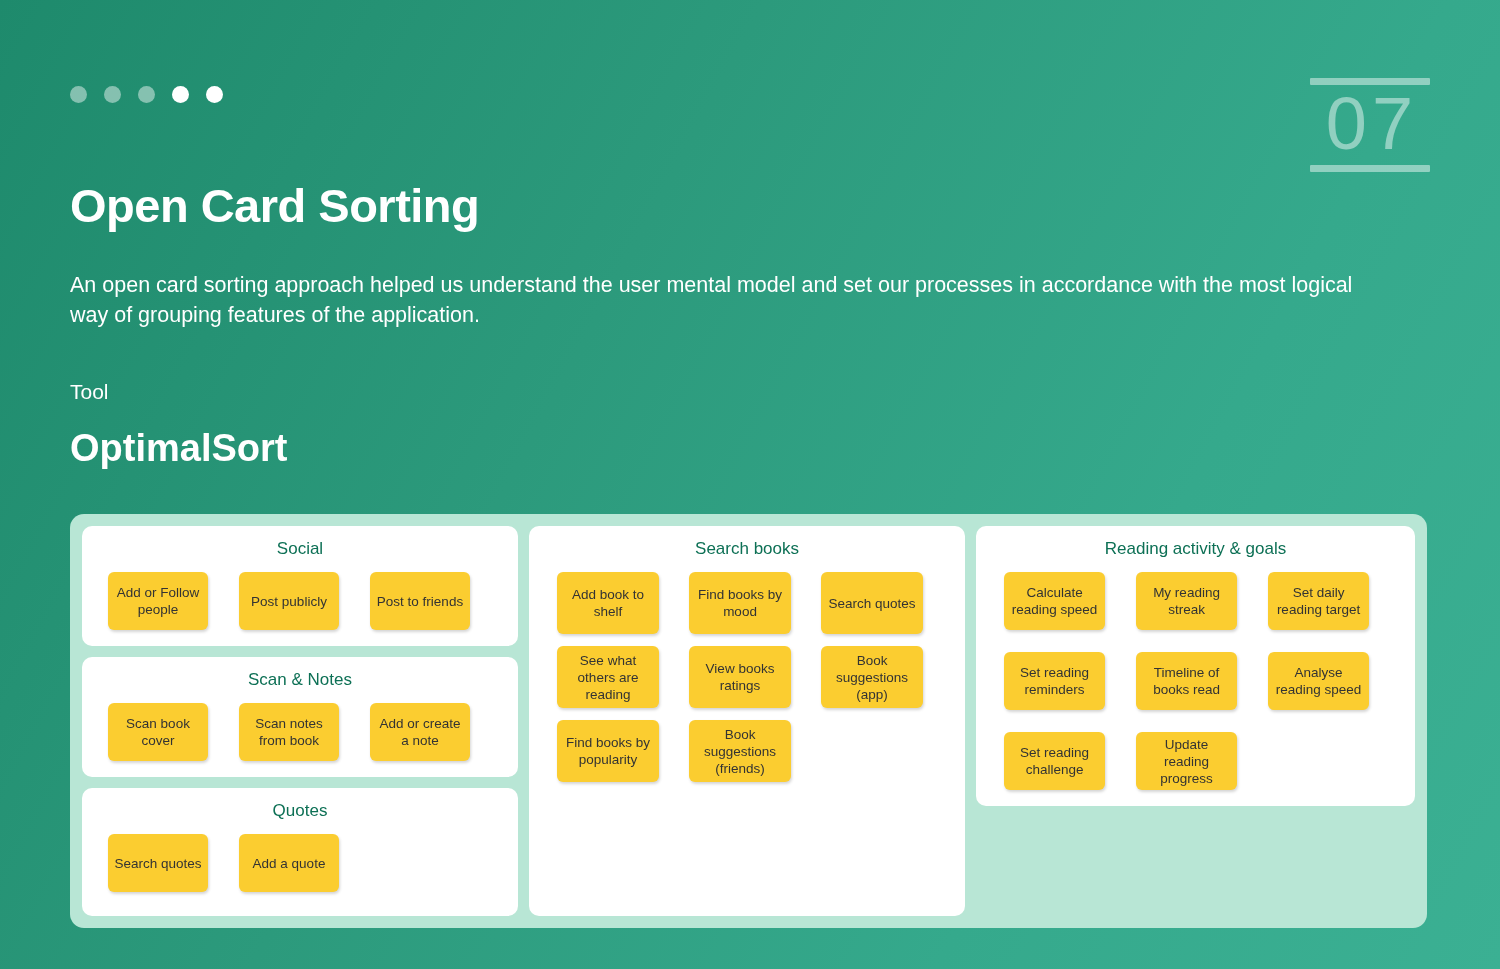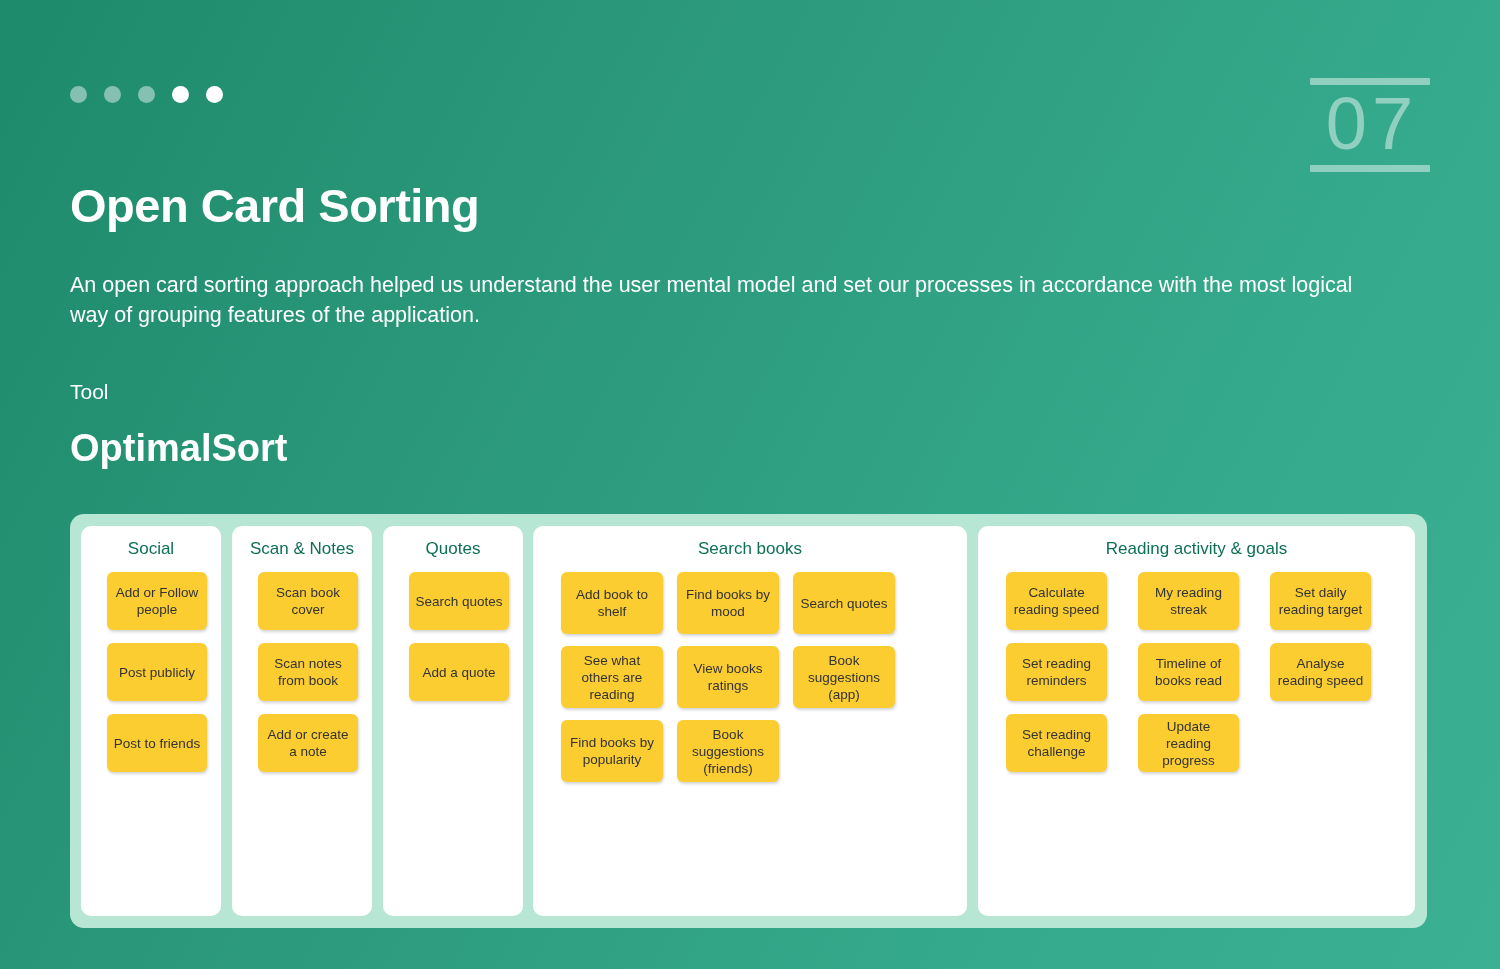--- a/index.html
+++ b/index.html
@@ -105,21 +105,21 @@
     top: 514px;
     width: 1357px;
     height: 414px;
     background: #b8e6d5;
     border-radius: 14px;
     padding: 12px;
     display: flex;
     gap: 11px;
   }
 
-  .col { display: flex; flex-direction: row; gap: 11px; justify-content: center; }
+  .col { display: flex; flex-direction: column; gap: 11px; }
   .col-left  { width: 440px; }
   .col-mid   { width: 440px; }
   .col-right { width: 443px; }
 
   .group {
     background: #ffffff;
     border-radius: 10px;
     padding: 12px 14px 16px;
   }
   .group.grow { flex: 1; }
@@ -152,23 +152,23 @@
     padding: 4px 6px;
     box-shadow: 1px 2px 3px rgba(0,0,0,0.17);
   }
 
   
   .col-left .card  { width: 100px; height: 58px; }
   .col-mid  .card  { width: 102px; height: 62px; }
   .col-right .group-reading .card { width: 101px; height: 58px; }
   .col-right .group-community .card { width: 92px; height: 55px; }
 
-  .col-mid .cards  { gap: 12px 14px; }
+  .col-mid .cards  { gap: 12px 30px; }
   .col-left .cards { gap: 13px 31px; }
-  .col-right .group-reading .cards { gap: 13px 31px; }
+  .col-right .group-reading .cards { gap: 22px 31px; }
   .col-right .group-community .cards { gap: 10px 8px; }
 
   .col-left .group-social .cards,
   .col-left .group-scan .cards { padding-left: 12px; }
   .col-mid .cards { padding-left: 14px; }
   .col-left .group-quotes .cards { padding-left: 12px; }
   .col-right .group-reading .cards { padding-left: 14px; }
   .col-right .group-community .cards { padding-left: 10px; }
 </style>
 </head>

